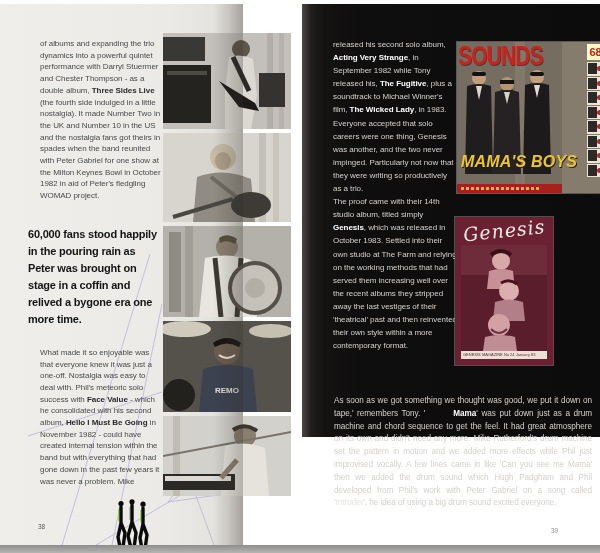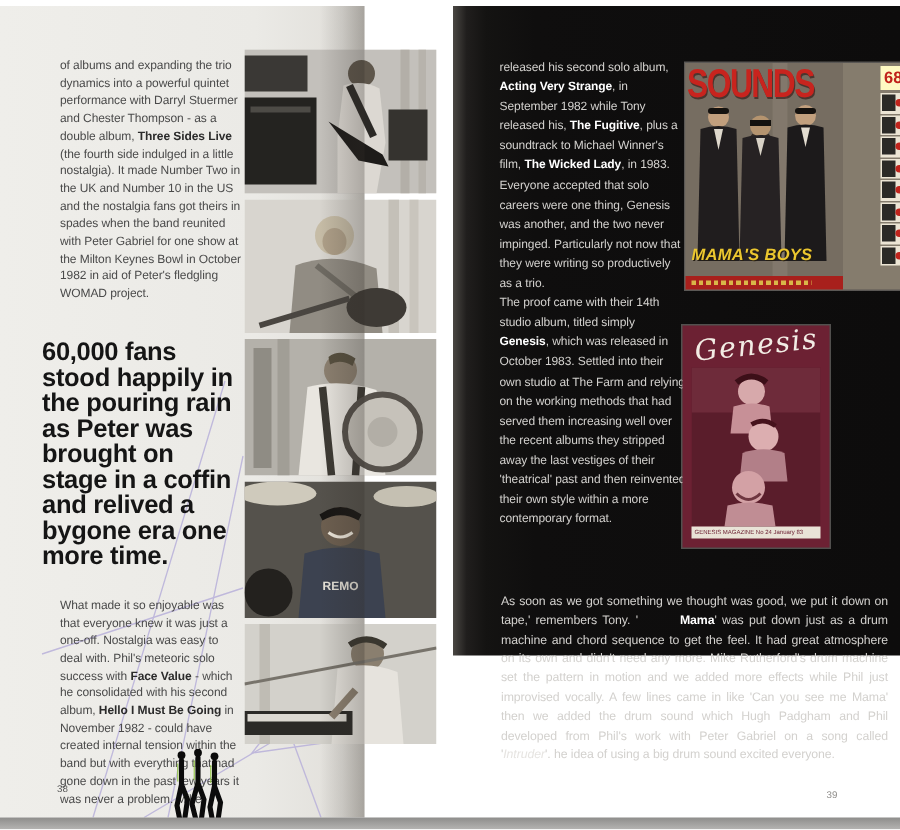--- a/index.html
+++ b/index.html
@@ -7,21 +7,21 @@
           font-family:"Liberation Sans",sans-serif;}
 
   
   .page-left{position:absolute;left:0;top:4px;width:243px;height:541px;
              background:linear-gradient(to right,#efeeea 0,#ebeae6 70%,#e2e0db 94%,#d4d1cb 100%);}
   .wireframe{position:absolute;left:0;top:0;}
   .col-left{position:absolute;left:28px;top:34px;width:134px;}
   .body{font-size:8px;line-height:11.7px;color:#4a4a4a;margin:0;letter-spacing:-0.05px;}
   .body b{color:#2b2b2b;}
   .indent{margin-left:12px;width:122px;}
-  .pullquote{font-size:17px;line-height:17px;font-weight:bold;color:#151515;
+  .pullquote{font-size:11px;line-height:17px;font-weight:bold;color:#151515;
              margin:24px 0 19px 0;width:134px;letter-spacing:-0.2px;}
   .strip{position:absolute;left:163px;top:29px;width:128px;}
   .ph{width:128px;margin-bottom:4px;font-size:0;line-height:0;}
   .pagenum{position:absolute;font-size:6.5px;color:#5a5a5a;}
   .pagenum.pl{left:38px;top:519px;}
   .figures{position:absolute;left:115px;top:495px;}
   .gutter-shadow{position:absolute;right:0;top:0;width:30px;height:541px;
                  background:linear-gradient(to right,rgba(60,55,48,0),rgba(50,45,40,0.28));}
 
   
@@ -44,22 +44,22 @@
           font-size:22px;line-height:22px;color:#c8241e;letter-spacing:-1px;
           transform:scale(0.96,1.22);transform-origin:left top;
           text-shadow:0.7px 0.7px 0 rgba(40,10,8,0.55);}
   .sounds-badge{position:absolute;right:2px;top:2px;width:17px;height:16px;background:#fef9c3;
           color:#c0201a;font-weight:bold;font-size:11px;line-height:16px;text-align:center;}
   .sounds-sidebar{position:absolute;right:2px;top:20px;width:17px;}
   .thumb-cell{width:17px;height:13.5px;margin-bottom:1px;background:#ece5d4;position:relative;}
   .thumb-cell::before{content:"";position:absolute;left:1px;top:1px;width:9px;height:11px;background:#2b2a26;}
   .thumb-cell::after{content:"";position:absolute;right:2px;top:4px;width:5px;height:5px;
           border-radius:50%;background:#c0241c;}
-  .sounds-headline{position:absolute;left:4px;top:122px;font-style:italic;font-weight:bold;
-          font-size:11px;color:#ecc72f;letter-spacing:0.2px;
+  .sounds-headline{position:absolute;left:4px;top:111px;font-style:italic;font-weight:bold;
+          font-size:16px;color:#ecc72f;letter-spacing:0.2px;
           text-shadow:0.8px 0.8px 0 #241d12;}
   .sounds-strap{position:absolute;left:0;bottom:0;width:105px;height:9px;background:#a8201c;
           overflow:hidden;}
   .sounds-strap::before{content:"";position:absolute;left:4px;top:3px;width:80px;height:3px;
           background:repeating-linear-gradient(to right,#d9b648 0 3px,rgba(0,0,0,0) 3px 5px);}
 
   
   .gmag{position:absolute;left:153px;top:213px;width:98px;height:148px;background:#6c2133;
         box-shadow:0 0 0 1px rgba(240,235,228,0.3);}
   .gmag-title{position:absolute;left:8px;top:2px;width:88px;font-family:"DejaVu Serif",serif;

